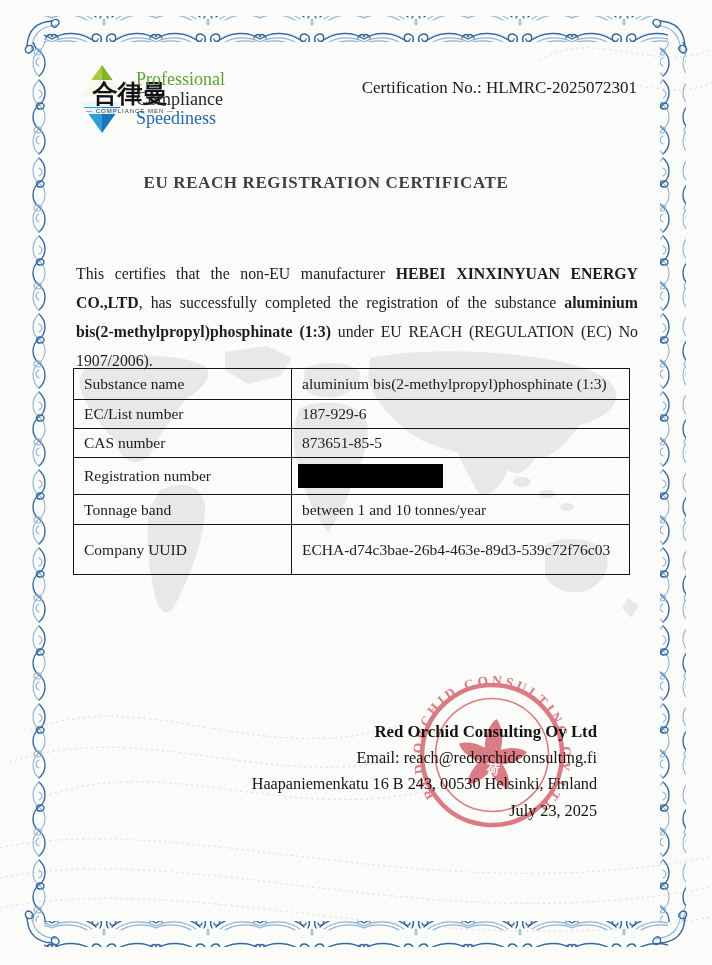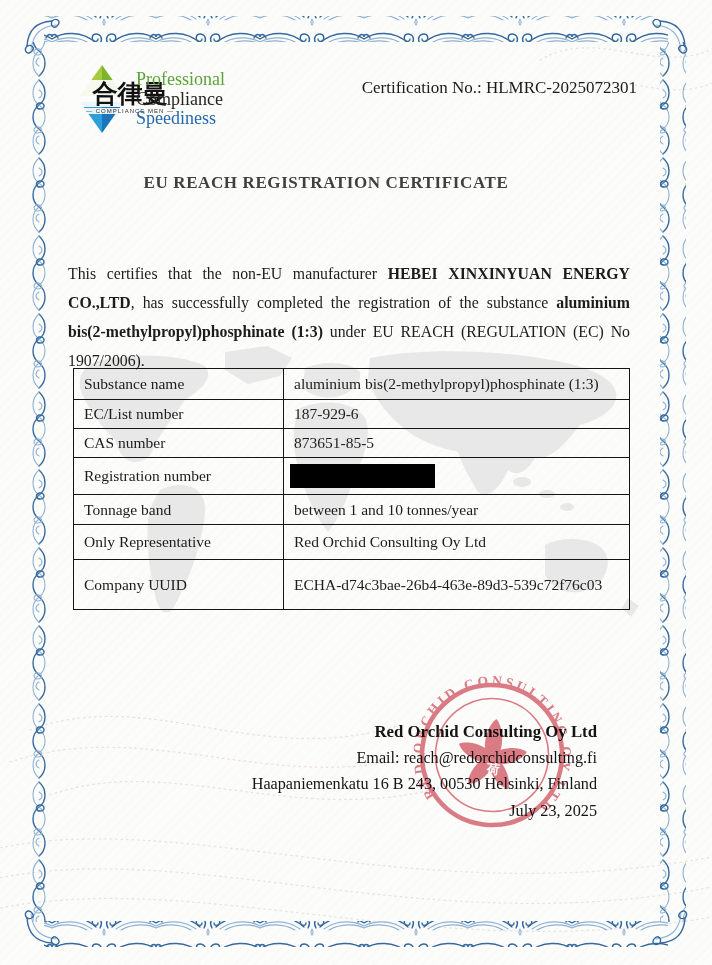--- a/index.html
+++ b/index.html
@@ -38,33 +38,33 @@
 
   .cert-no{
     position:absolute;top:78px;right:75px;z-index:3;
     font-size:17px;color:#1a1a1a;
   }
   .title{
     position:absolute;top:173px;left:0;width:652px;text-align:center;z-index:3;
     font-size:17px;font-weight:bold;letter-spacing:0.6px;color:#404040;
   }
   .intro{
-    position:absolute;left:68px;top:243px;width:562px;z-index:3;
+    position:absolute;left:76px;top:243px;width:562px;z-index:3;
     font-size:15.8px;line-height:29px;text-align:justify;
   }
   .intro b{font-weight:bold;}
 
   table.regtable{
     position:absolute;left:73px;top:368px;z-index:3;
     border-collapse:collapse;width:557px;table-layout:fixed;
     font-size:15.5px;
   }
   table.regtable td{
     border:1.6px solid #151515;vertical-align:middle;
-    padding:2px 0 2px 10px;background:transparent;
+    padding:2px 8px 2px 10px;background:transparent;
   }
   td.lbl{width:199px;}
   .redaction{width:145px;height:24px;background:#000;margin-left:-4px;}
 
   .footer{
     position:absolute;top:719px;right:115px;z-index:3;
     text-align:right;font-size:16.2px;line-height:26.2px;color:#141414;
   }
   .footer .co{font-weight:bold;font-size:16.8px;}
 
@@ -190,24 +190,20 @@
       <tr style="height: 37px;">
         <td class="lbl">Registration number</td>
         <td>
           <div class="redaction"></div>
         </td>
       </tr>
       <tr style="height: 30px;">
         <td class="lbl">Tonnage band</td>
         <td>between 1 and 10 tonnes/year</td>
       </tr>
-      <tr style="height: 35px;">
-        <td class="lbl">Only Representative</td>
-        <td>Red Orchid Consulting Oy Ltd</td>
-      </tr>
       <tr style="height: 50px;">
         <td class="lbl">Company UUID</td>
         <td>ECHA-d74c3bae-26b4-463e-89d3-539c72f76c03</td>
       </tr>
     </tbody>
 </table>
 
 <div class="footer">
   <div class="co">Red Orchid Consulting Oy Ltd</div>
   <div>Email: reach@redorchidconsulting.fi</div>

